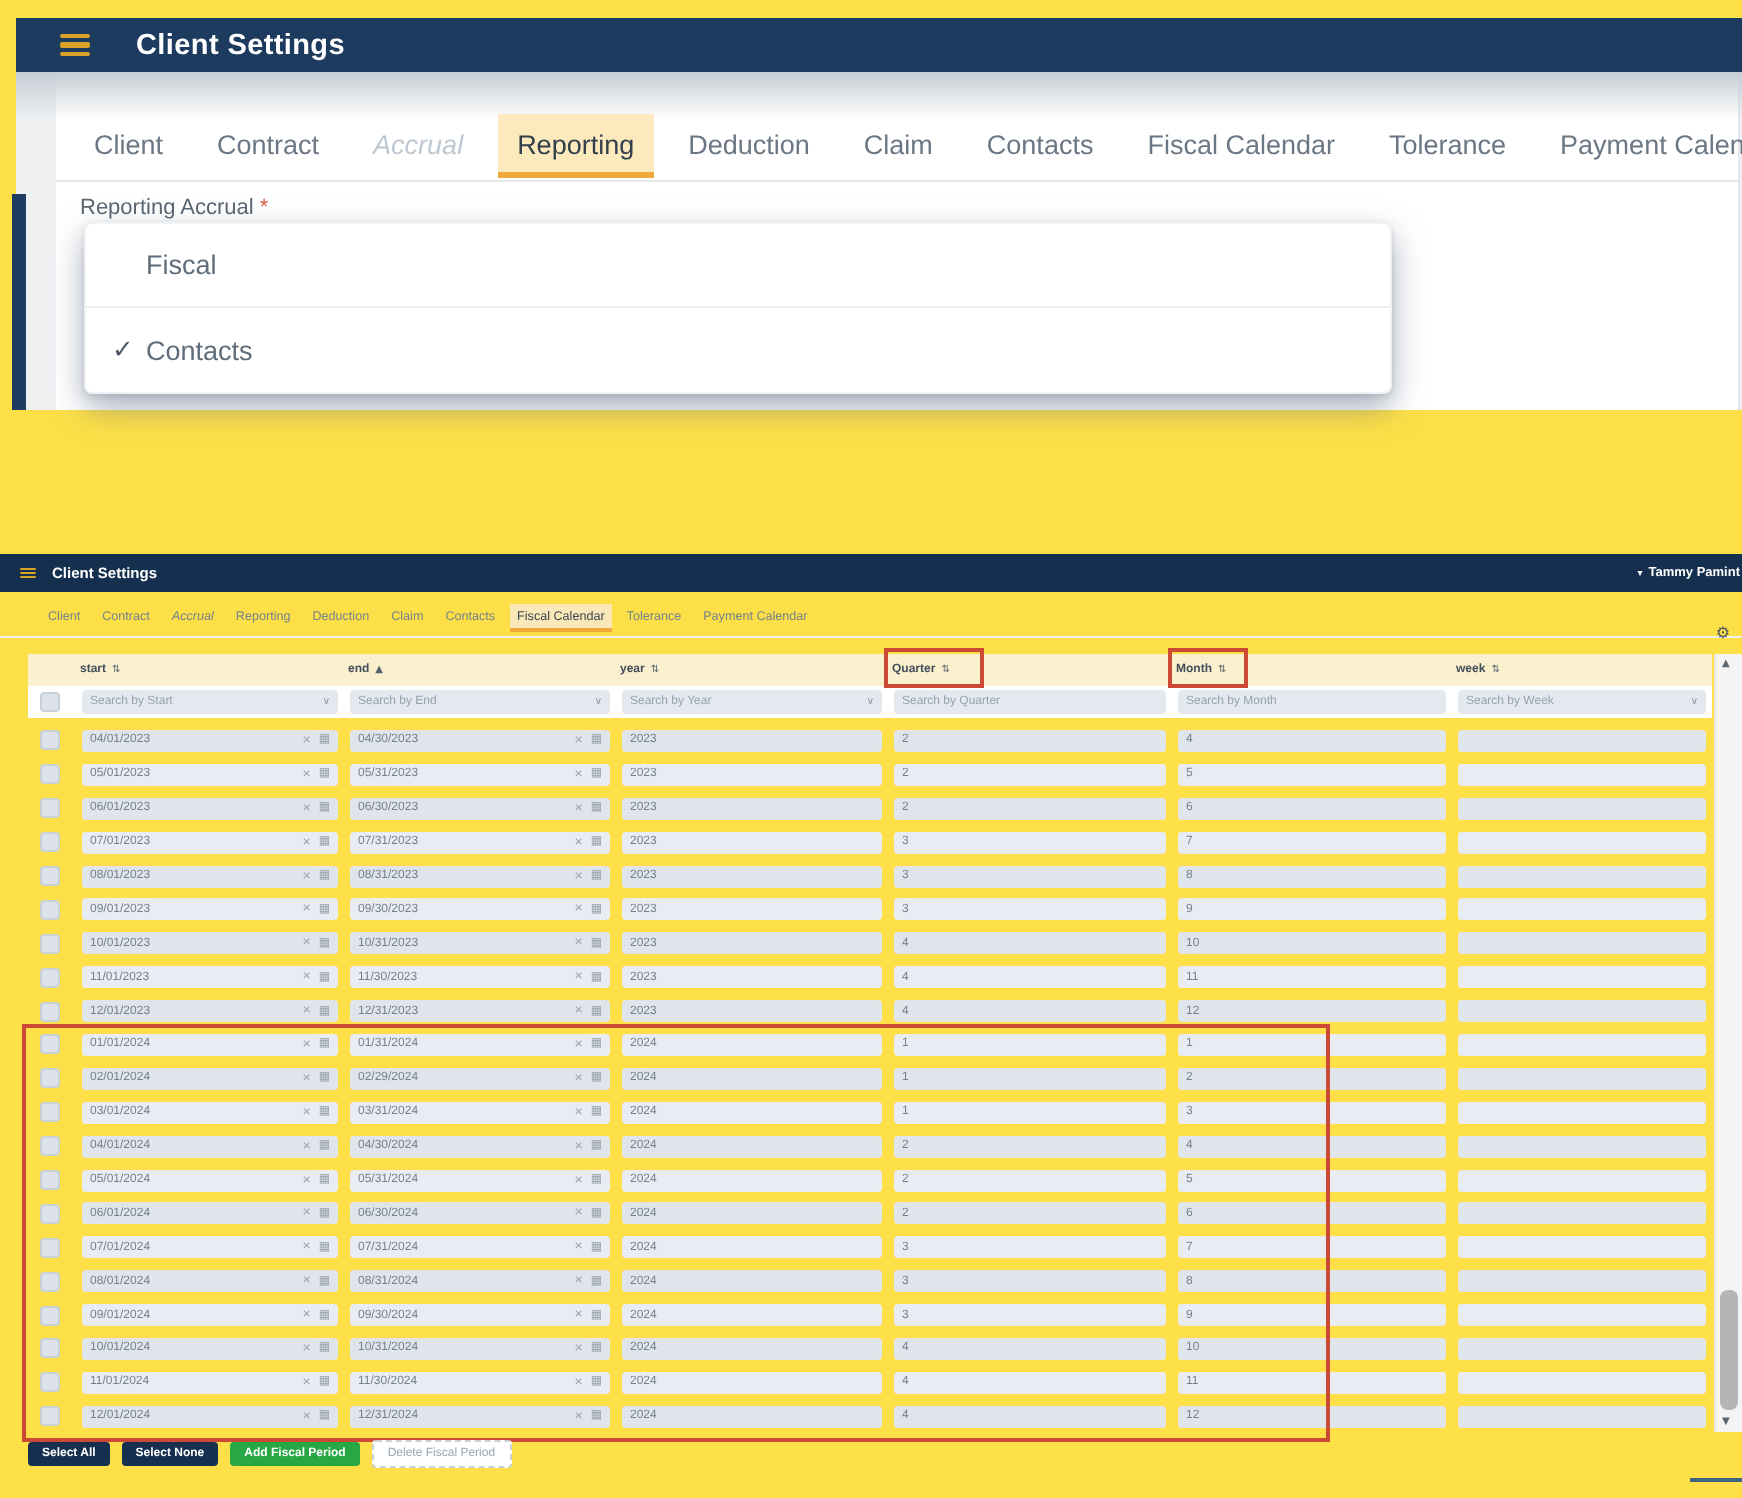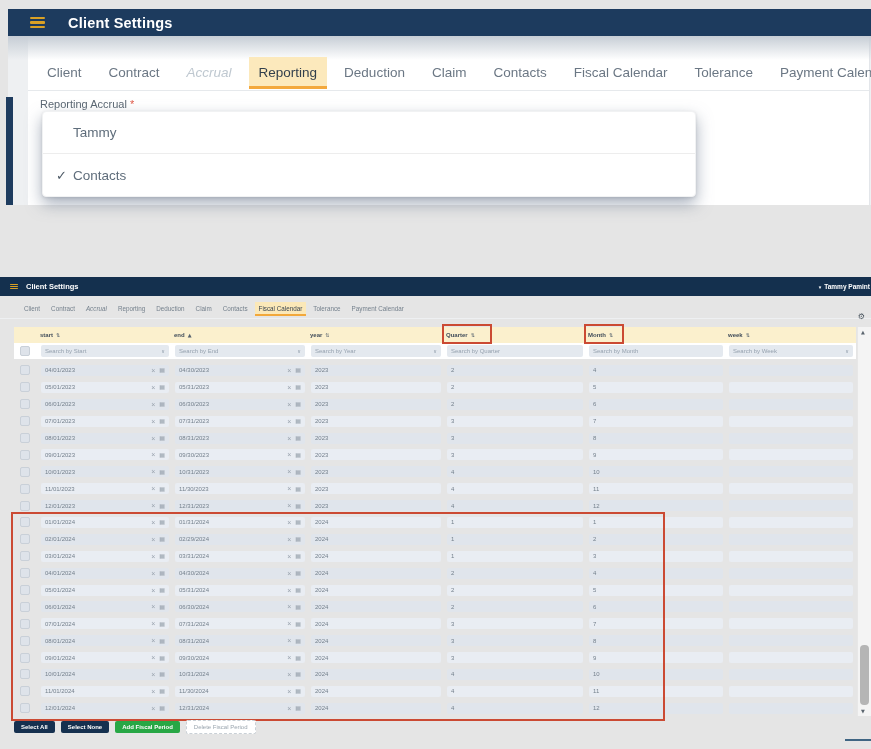--- a/index.html
+++ b/index.html
@@ -1,16 +1,16 @@
 <!DOCTYPE html>
 <html><head>
 <meta charset="utf-8">
 <style>
   html,body{margin:0;padding:0;background:#fff;}
-  .canvas{position:relative;width:871px;height:749px;background:#e5e5e5;overflow:hidden;
+  .canvas{position:relative;width:871px;height:749px;background:#fde047;overflow:hidden;
           font-family:"Liberation Sans",sans-serif;}
 
   
   .s1{position:absolute;left:0;top:0;width:871px;height:205px;}
   .s1-header{position:absolute;left:8px;top:9px;width:863px;height:27px;background:#1d3b5e;
              display:flex;align-items:center;}
   .burger{display:flex;flex-direction:column;justify-content:space-between;width:15px;height:11px;
           margin-left:22px;cursor:pointer;}
   .burger i{display:block;height:2.4px;background:#d9a125;border-radius:1px;}
   .s1-title{margin:0 0 0 23px;font-size:14.5px;font-weight:bold;color:#fff;letter-spacing:.2px;}
@@ -129,21 +129,21 @@
         <div class="s1-tabline"></div>
         <div class="s1-label">
           <span>Reporting Accrual</span>
           <span class="req">*</span>
         </div>
       </div>
       <div class="s1-sliver"></div>
       <div class="s1-dd">
         <div class="dd-opt">
           <span class="dd-check"></span>
-          <span>Tammy</span>
+          <span>Fiscal</span>
         </div>
         <div class="dd-div"></div>
         <div class="dd-opt sel">
           <span class="dd-check">✓</span>
           <span>Contacts</span>
         </div>
       </div>
     </div>
   </section>
 

